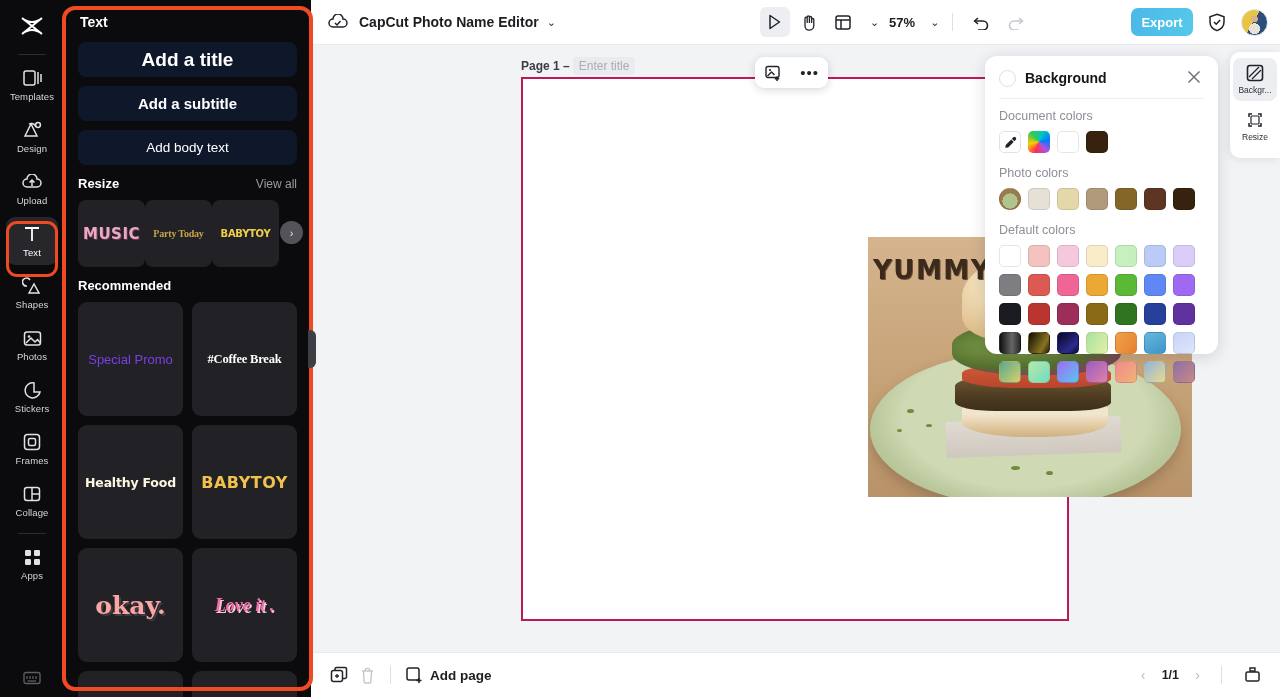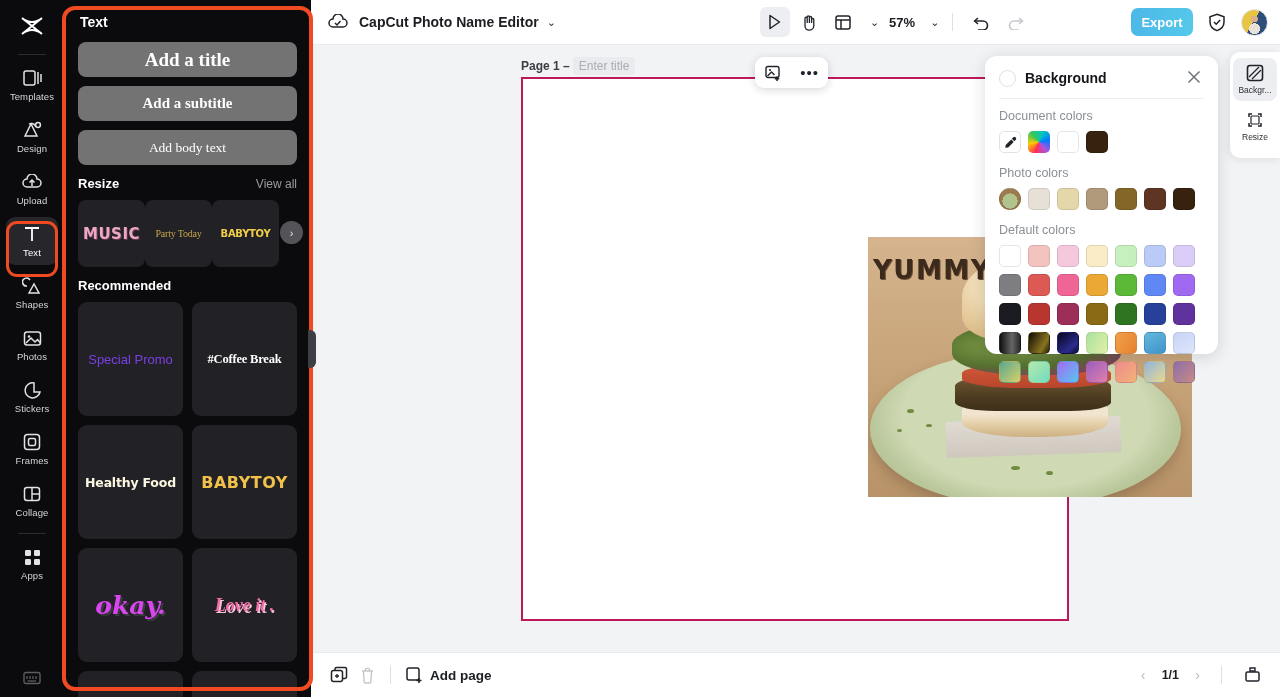--- a/index.html
+++ b/index.html
@@ -33,53 +33,53 @@
   }
   .rail-bottom { position: absolute; bottom: 12px; left: 0; width: 64px; display:flex; justify-content:center; }
 
   
   .panel {
     position: absolute; left: 64px; top: 0; width: 247px; height: 697px;
     background: #0b0b0d; padding: 10px 14px 0 14px; overflow: hidden;
   }
   .panel-title { color: #fff; font-size: 14px; font-weight: bold; margin: 4px 0 12px 2px; }
   .addbtn {
-    width: 100%; height: 35px; background: #737373; border: none; border-radius: 8px;
+    width: 100%; height: 35px; background: #0f172a; border: none; border-radius: 8px;
     color: #fff; margin-bottom: 9px; cursor: pointer; display:flex;
-    align-items:center; justify-content:center; font-family: Liberation Serif, serif;
+    align-items:center; justify-content:center; font-family: Liberation Sans, sans-serif;
   }
   .addbtn.t1 { font-size: 19px; font-weight: bold; }
   .addbtn.t2 { font-size: 15px; font-weight: bold; }
   .addbtn.t3 { font-size: 13.5px; font-weight: normal; }
   .sec-head { display:flex; align-items:center; justify-content:space-between; margin: 11px 0 9px; }
   .sec-head h3 { color:#fff; font-size: 13px; font-weight: bold; }
   .sec-head .viewall { color:#9a9aa2; font-size: 12px; cursor:pointer; }
   .recents { display:flex; position: relative; }
   .rcard {
     width: 67px; height: 67px; background:#212126; border-radius: 8px;
     display:flex; align-items:center; justify-content:center; overflow:hidden; cursor:pointer;
   }
   .r-music { font-size: 15px; font-weight: bold; color: #eda8c6; letter-spacing:.5px; text-shadow: 1px 1px 0 #6a3a52; font-family:"DejaVu Sans", sans-serif; }
-  .r-party { font-size: 10px; font-weight: normal; color:#c8a44a; font-family:"Liberation Serif", serif; letter-spacing:-.2px; }
+  .r-party { font-size: 10px; font-weight: bold; color:#c8a44a; font-family:"Liberation Serif", serif; letter-spacing:-.2px; }
   .r-baby { font-size: 10px; font-weight: bold; color:#f2cf4a; letter-spacing:-.3px; font-family:"DejaVu Sans", sans-serif; }
   .arrow-next {
     position:absolute; right:-6px; top: 21px; width: 23px; height: 23px; border-radius:50%;
     background: rgba(90,90,96,.92); display:flex; align-items:center; justify-content:center;
     color:#e8e8ec; font-size:11px; cursor:pointer;
   }
   .rec-grid { display:grid; grid-template-columns: 1fr 1fr; gap: 9px; margin-top: 8px; }
   .tcard {
     height: 114px; background:#212126; border-radius: 9px; display:flex;
     align-items:center; justify-content:center; cursor:pointer; overflow:hidden; text-align:center;
   }
   .s-promo { font-size: 13px; color:#7b3fe4; font-family:"Liberation Sans", sans-serif; }
   .s-coffee { font-size: 12.5px; color:#fff; font-weight:bold; font-family:"Liberation Serif", serif; letter-spacing:-.2px; }
   .s-healthy { font-size: 12.5px; color:#fdf6e0; font-weight:bold; font-family:"DejaVu Sans", sans-serif; letter-spacing:-.2px; }
   .s-babytoy { font-size: 16px; color:#f2c14a; font-weight:bold; font-family:"DejaVu Sans", sans-serif; letter-spacing:.5px; }
-  .s-okay { font-size: 25px; color:#d946ef; font-weight:bold; font-style:italic; font-family:"DejaVu Serif", serif; text-shadow: 2px 2px 0 #3b3b40; }
+  .s-okay { font-size: 25px; color:#fca5a5; font-weight:bold; font-family:"DejaVu Serif", serif; text-shadow: 2px 2px 0 #3b3b40; }
   .s-love { font-size: 18px; color:#f06fa8; font-weight:bold; font-style:italic; font-family:"Liberation Serif", serif; text-shadow: 1.5px 1.5px 0 #f9c6dc; }
 
   .panel-highlight {
     position: absolute; left: 62px; top: 6px; width: 251px; height: 685px;
     border: 4px solid #f04a23; border-radius: 13px; z-index: 8; pointer-events:none;
   }
   .collapse-handle {
     position:absolute; left: 308px; top: 330px; width: 8px; height: 38px;
     background:#3e3e45; border-radius: 0 6px 6px 0; z-index: 9; cursor:pointer;
   }

